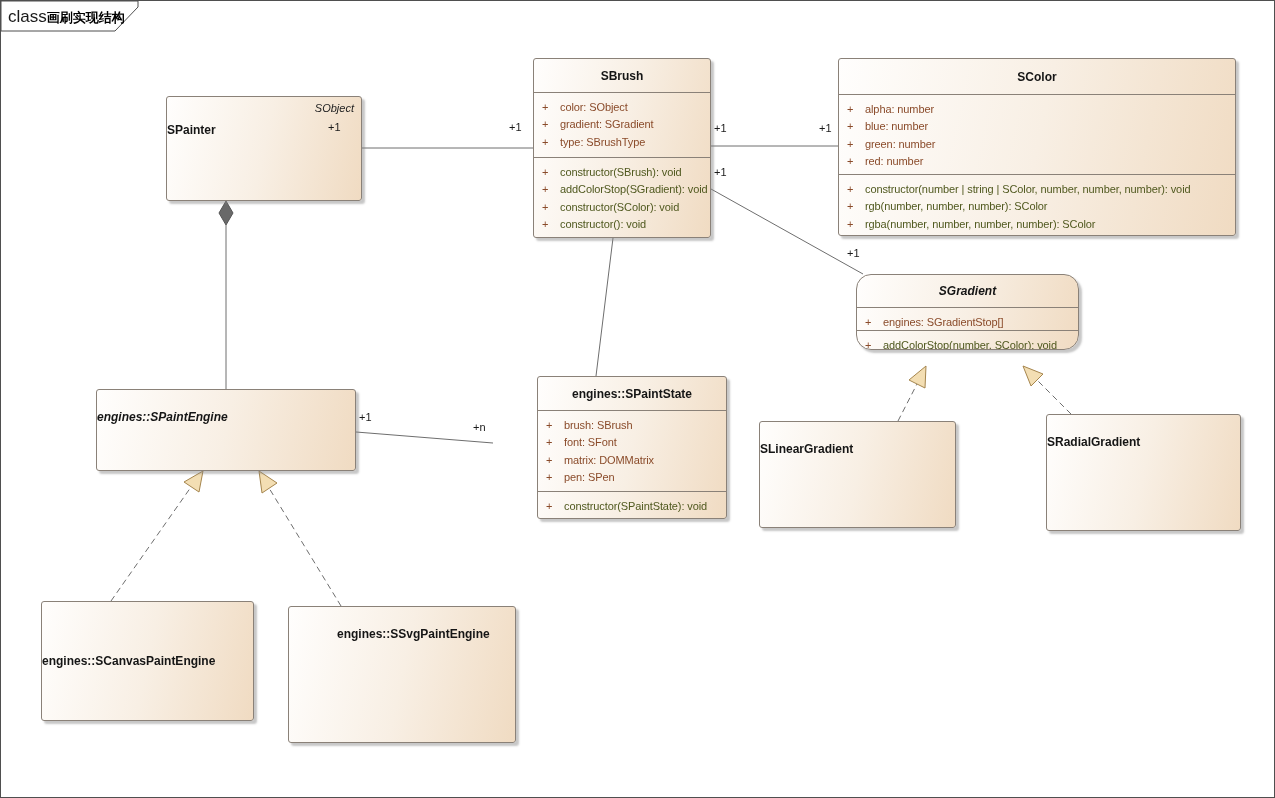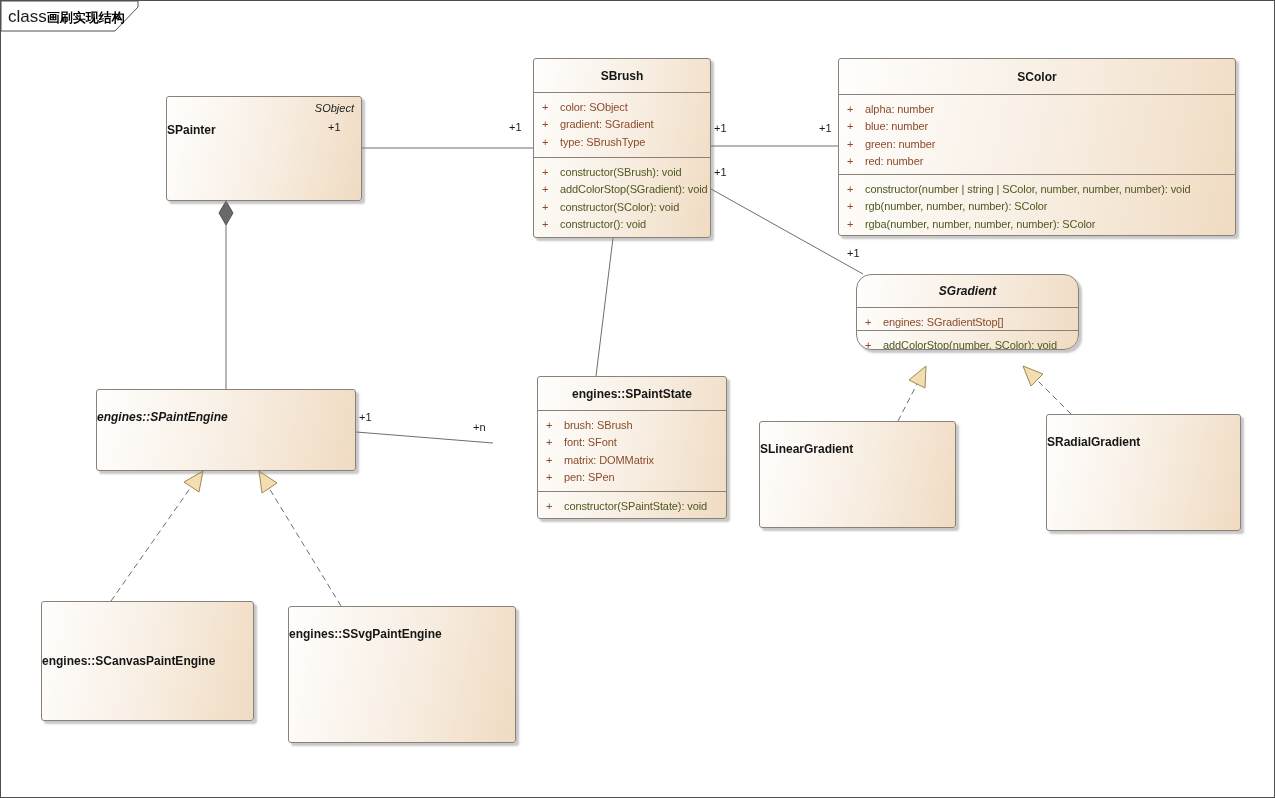--- a/index.html
+++ b/index.html
@@ -214,21 +214,21 @@
   </div>
 
   <div class="cls" style="left:1045px; top:413px; width:195px; height:117px;">
     <div class="name-center">SRadialGradient</div>
   </div>
 
   <div class="cls" style="left:40px; top:600px; width:213px; height:120px;">
     <div class="name-center" style="padding-top:14px;margin-top:38px;">engines::SCanvasPaintEngine</div>
   </div>
 
-  <div class="cls" style="left:287px; top:605px; width:228px; height:137px;">
+  <div class="cls" style="left:287px; top:605px; width:228px; height:137px;padding-left:48px;">
     <div class="name-center">engines::SSvgPaintEngine</div>
   </div>
 
   <span class="mult" style="left:327px; top:120px;">+1</span>
   <span class="mult" style="left:508px; top:120px;">+1</span>
   <span class="mult" style="left:713px; top:121px;">+1</span>
   <span class="mult" style="left:818px; top:121px;">+1</span>
   <span class="mult" style="left:713px; top:165px;">+1</span>
   <span class="mult" style="left:846px; top:246px;">+1</span>
   <span class="mult" style="left:358px; top:410px;">+1</span>

